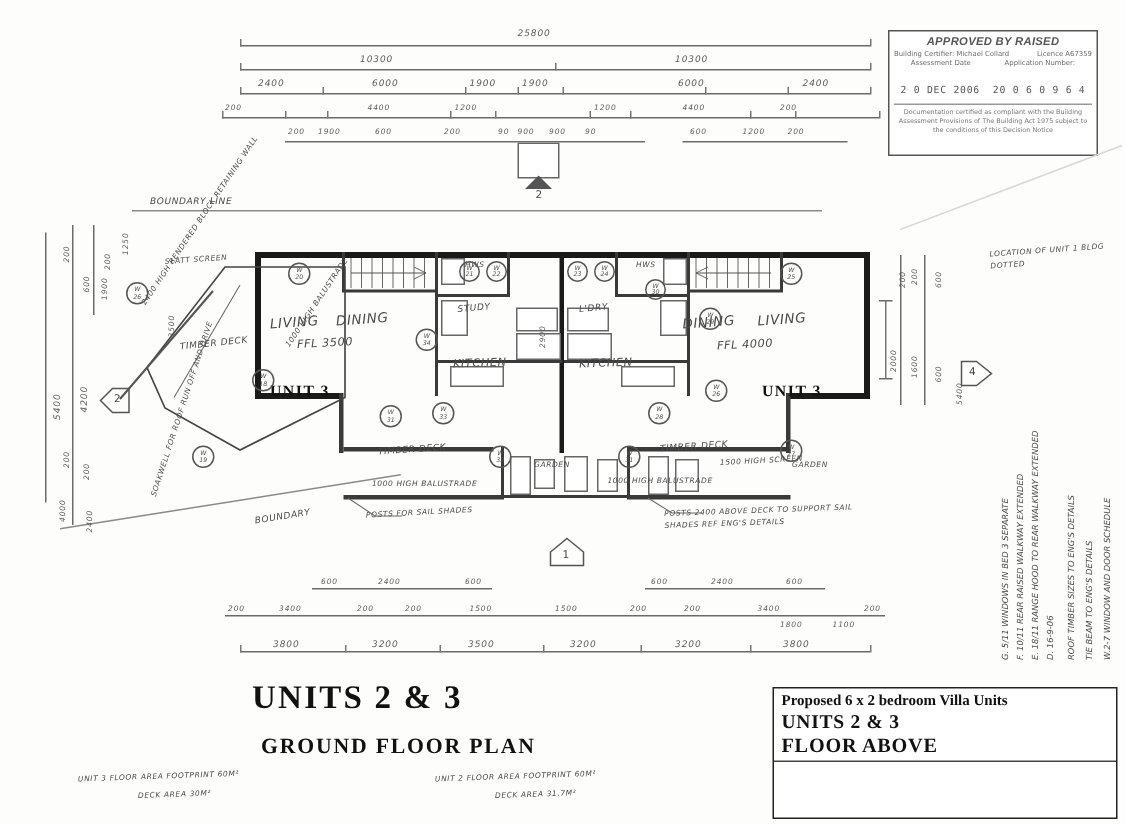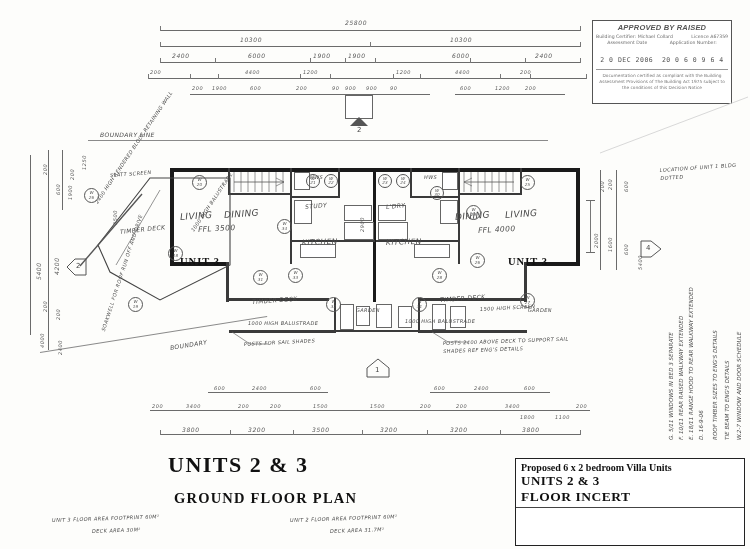--- a/index.html
+++ b/index.html
@@ -517,17 +517,17 @@
   <div class="abs" style="left:600px;top:95px;width:150px;height:60px;pointer-events:none;">
     <svg width="150" height="60">
         <line x1="0" y1="58" x2="148" y2="2" stroke="#d8d8d8" stroke-width="1"></line>
       </svg>
   </div>
 
   <div id="titleblock">
     <div id="tb-top">
       <div class="tb-r1">Proposed  6 x 2 bedroom Villa Units</div>
       <div class="tb-r2">UNITS   2 &amp; 3</div>
-      <div class="tb-r3">FLOOR INCERT</div>
+      <div class="tb-r3">FLOOR ABOVE</div>
     </div>
   </div>
 
 </div>
 
 </body></html>

